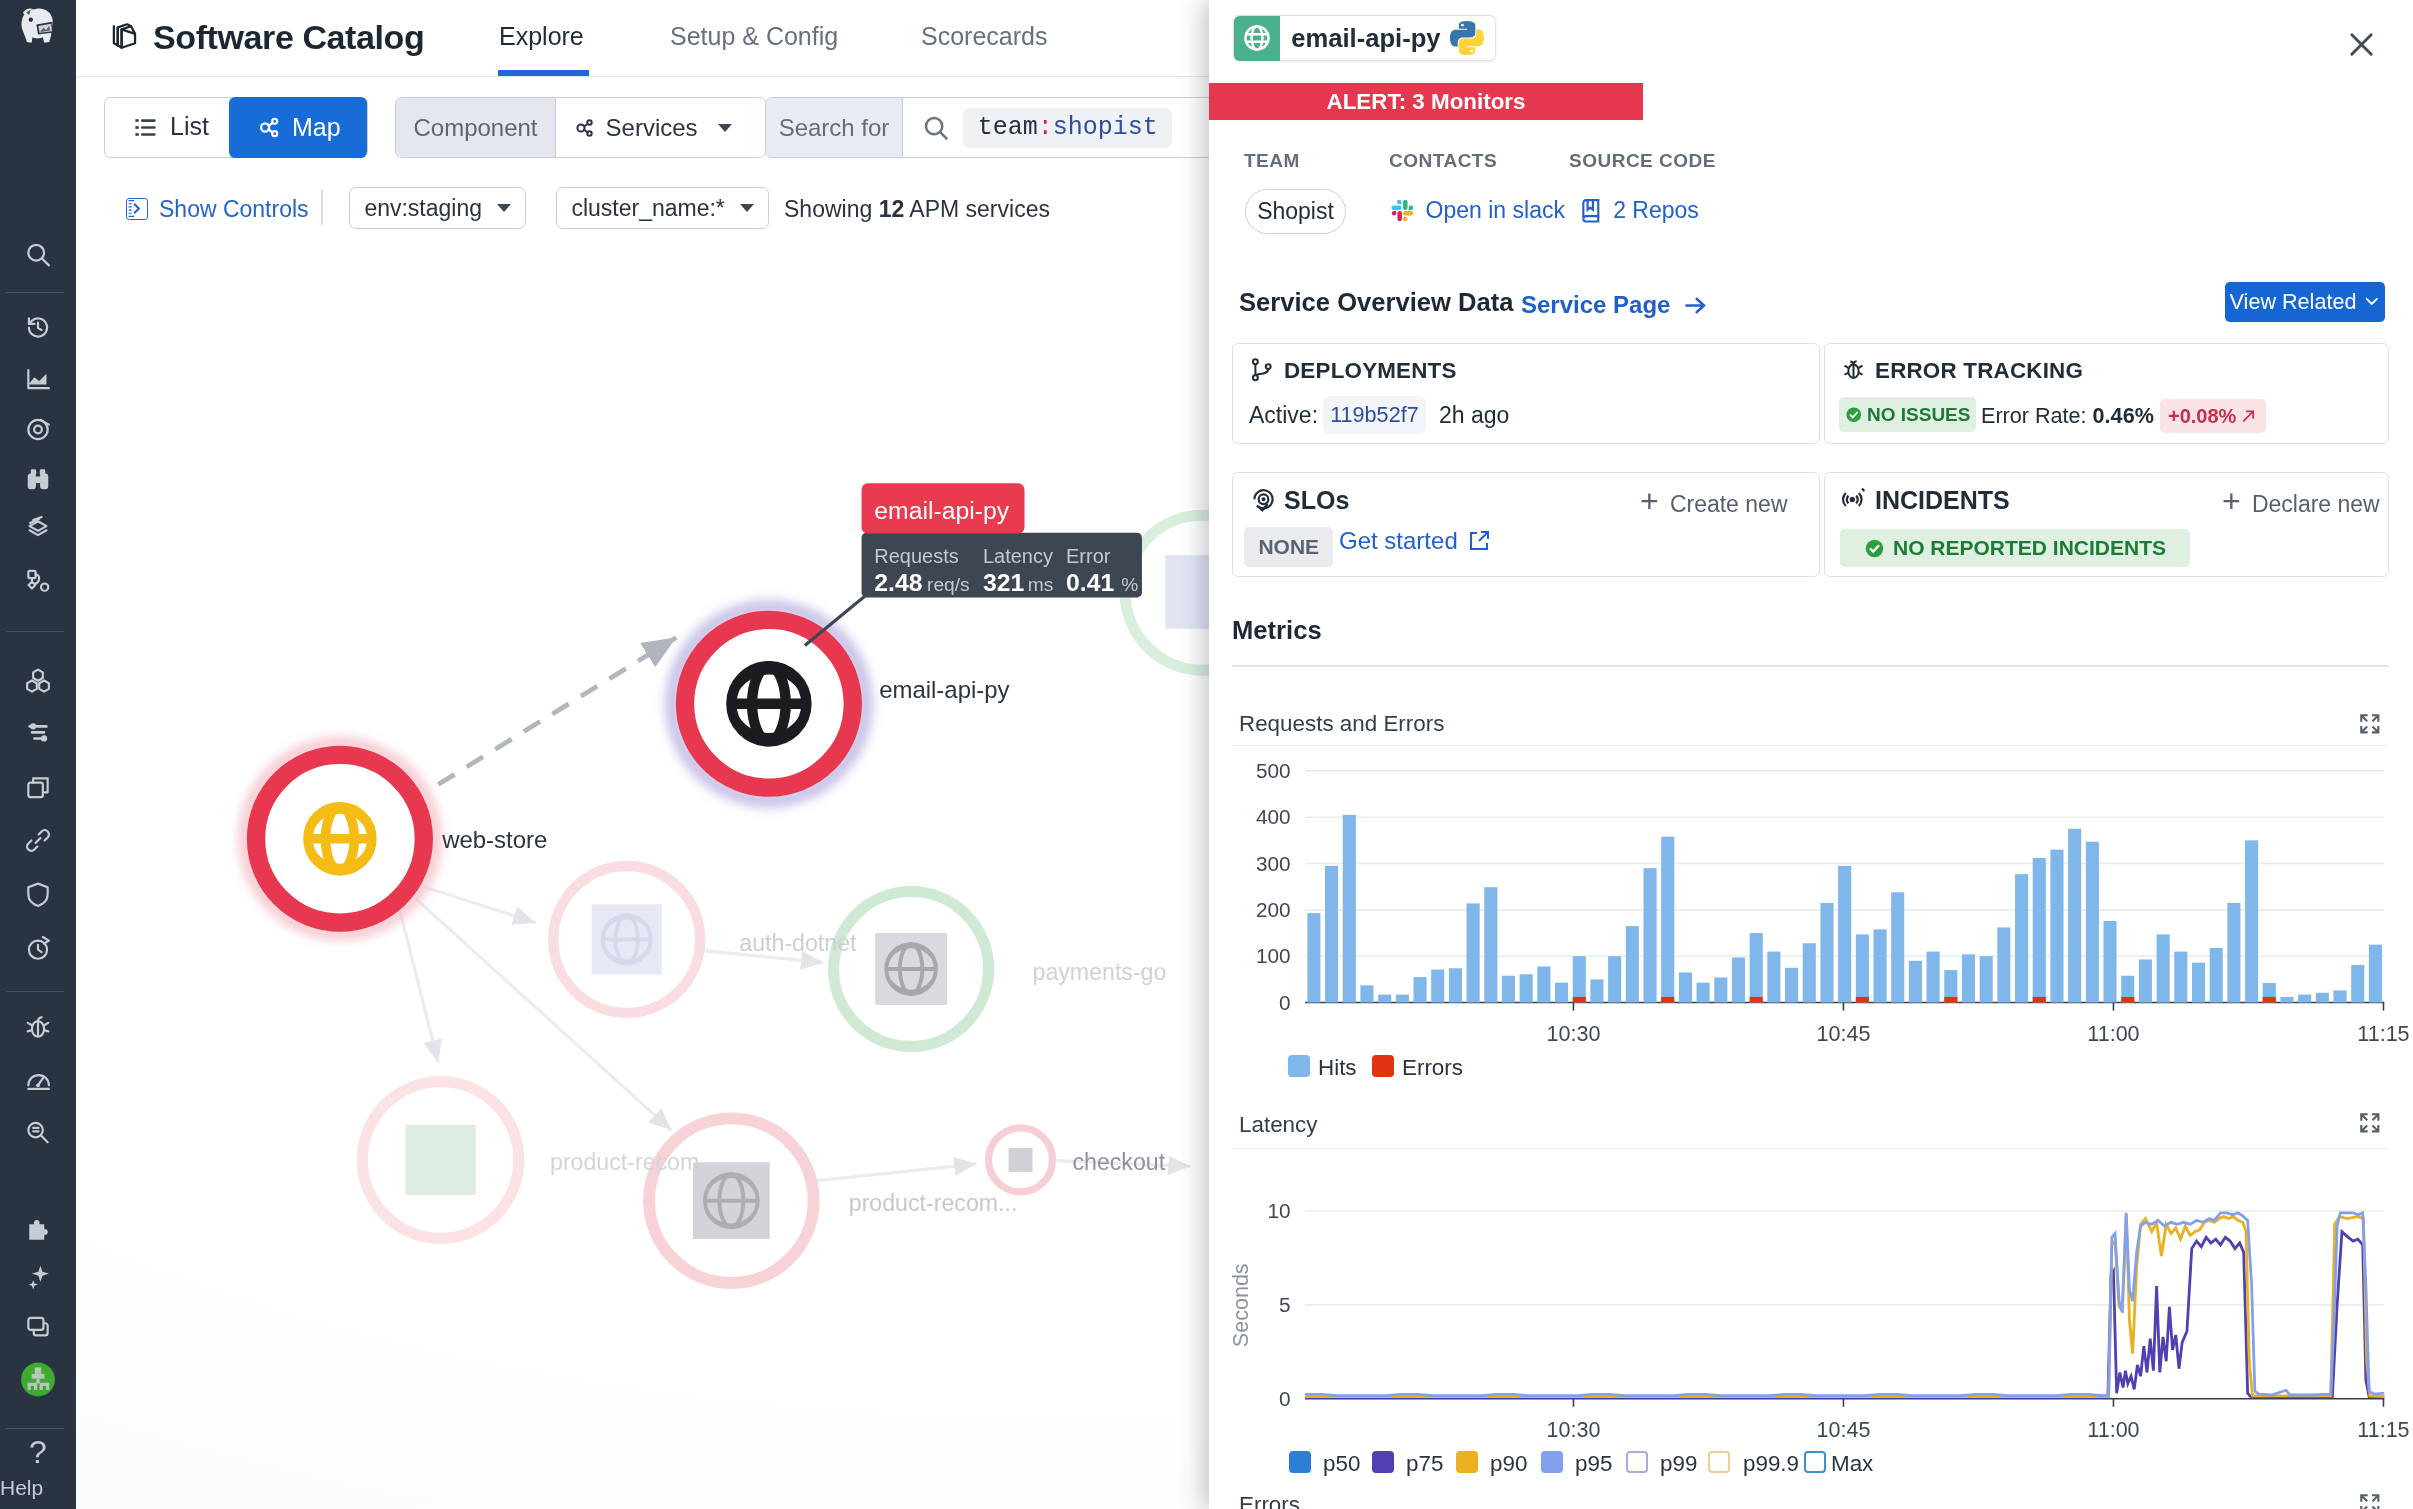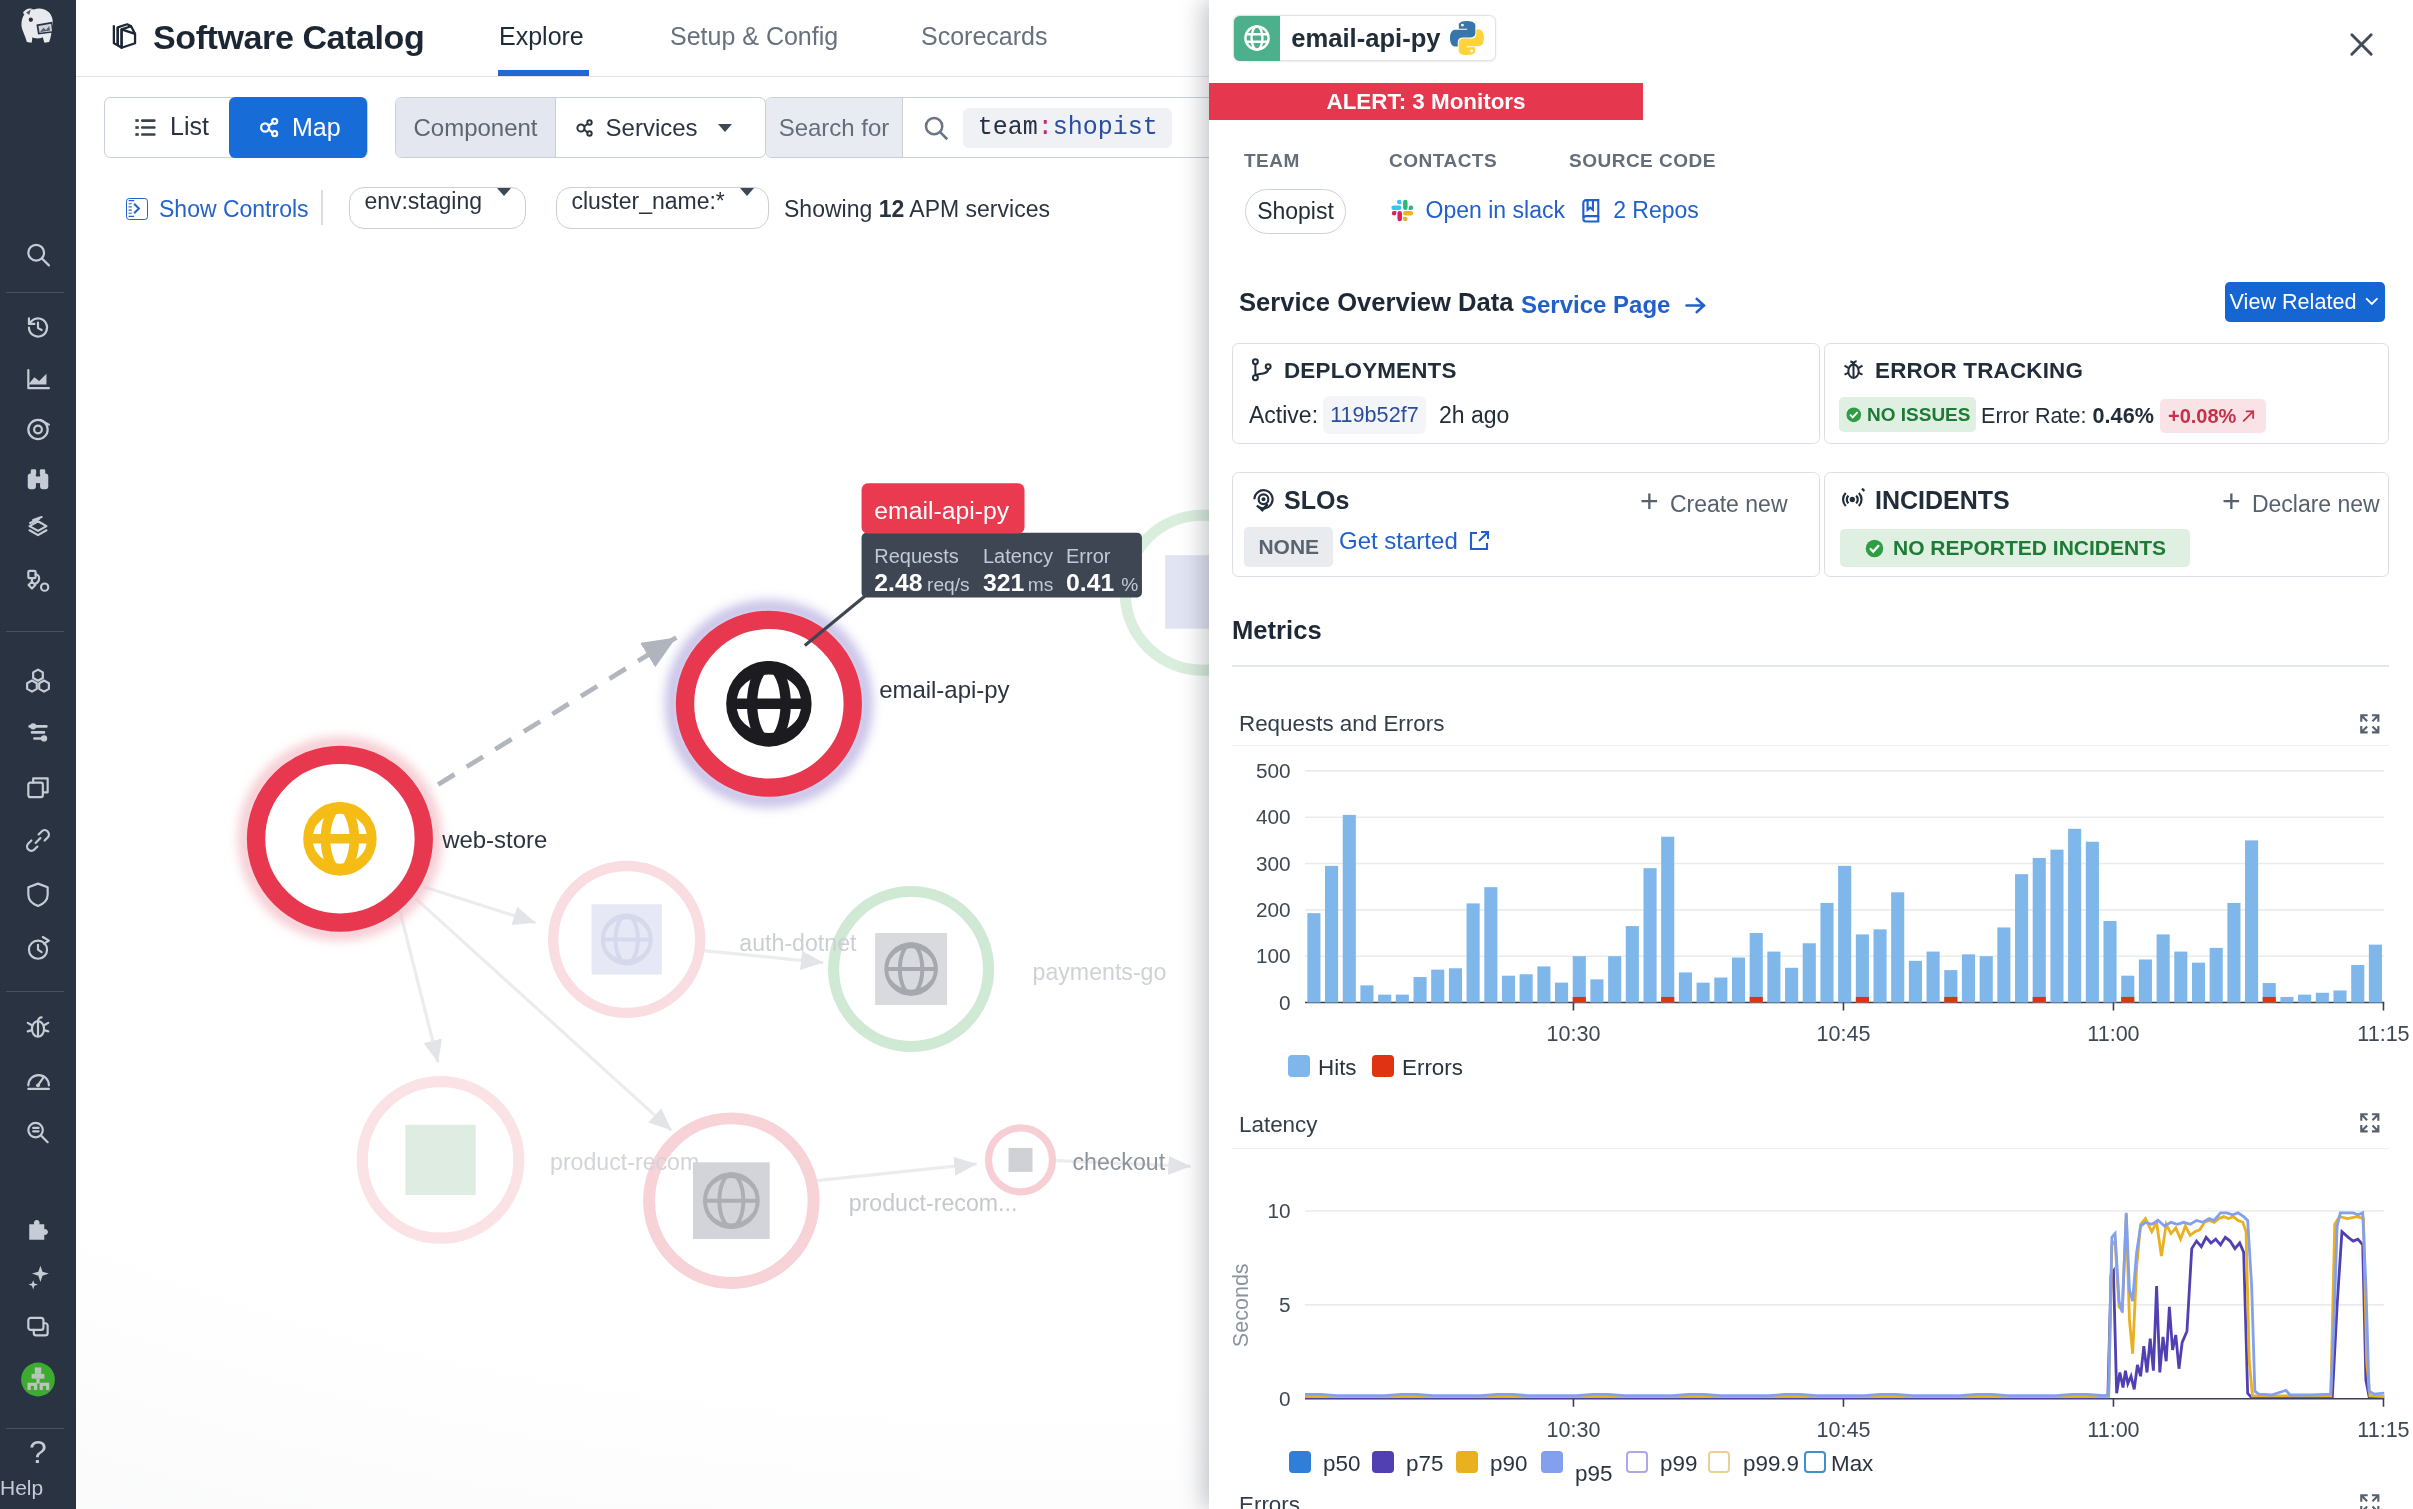--- a/index.html
+++ b/index.html
@@ -6,21 +6,21 @@
 .abs { position:absolute; }
 #sidebar { position:absolute; left:0; top:0; width:76px; height:1509px; background:#2a3342; z-index:50; }
 #sidebar svg.icn { position:absolute; left:50%; transform:translateX(-50%); }
 .sdiv { position:absolute; left:6.4px; width:58px; height:0.8px; background:#4a5260; }
 #main { position:absolute; left:76px; top:0; width:2338px; height:1509px; background:radial-gradient(115% 85% at 42% 48%, #ffffff 52%, #f4f5f7 100%); }
 #header { position:absolute; left:0; top:0; width:100%; height:77px; background:#fff; border-bottom:0.8px solid #e2e5e9; z-index:5;}
 .tab { position:absolute; top:22.4px; font-size:25px; color:#67707d; }
 #toolbar { position:absolute; top:77px; left:0; width:100%; height:168px; background:#fff; z-index:4; }
 .seg { position:absolute; border:0.8px solid #c9cfd8; border-radius:6.4px; background:#fff; }
 .btn-blue { background:#176cd7; color:#fff; }
-.drop { position:absolute; border:0.8px solid #c9cfd8; border-radius:15px; background:#fff; display:flex; align-items:flex-start; }
+.drop { position:absolute; border:0.8px solid #c9cfd8; border-radius:7px; background:#fff; display:flex; align-items:center; }
 .caret { width:0; height:0; border-left:7.2px solid transparent; border-right:7.2px solid transparent; border-top:8.8px solid #3e4854; }
 #map { position:absolute; left:0; top:0; width:100%; height:1509px; }
 #panel { position:absolute; left:1209px; top:0; width:1205px; height:1509px; background:#fff; z-index:100; box-shadow:-6.4px 0 22.4px rgba(40,45,60,0.28); }
 .card { position:absolute; border:0.8px solid #dbdfe5; border-radius:6.4px; background:#fff; }
 .cardtitle { font-size:22.4px; font-weight:bold; color:#222d3a; letter-spacing:0.2px; }
 .gpill { display:inline-flex; align-items:center; gap:8px; background:#dff0e2; border-radius:4.8px; font-weight:bold; color:#1e7b35; }
 .link { color:#2160cb; }
 .gray-label { font-size:19px; font-weight:bold; color:#646e7a; letter-spacing:0.5px; }
 .mono { font-family:"Liberation Mono", monospace; }
 </style></head>
@@ -625,21 +625,21 @@
       <polyline points="120,1748.2 1126,1748.2 1130,1558.3 1134,1553.6 1139,1635.8 1143,1640.5 1148,1520.7 1152,1652.3 1156,1694.6 1161,1586.5 1166,1532.5 1172,1525.4 1180,1541.8 1186,1530.1 1192,1572.4 1198,1532.5 1204,1544.2 1210,1537.2 1216,1551.2 1222,1534.8 1228,1546.5 1234,1541.8 1240,1539.5 1246,1530.1 1252,1527.8 1258,1530.1 1264,1525.4 1270,1523.0 1276,1525.4 1282,1523.0 1288,1527.8 1294,1530.1 1298,1541.8 1302,1704.0 1306,1747.5 1404,1747.5 1409,1532.5 1415,1523.0 1425,1525.4 1437,1523.0 1445,1525.4 1449,1704.0 1453,1747.5 1471,1748.2" fill="none" stroke="#e9b01f" stroke-width="3.5"></polyline>
       <polyline points="120,1745.6 140,1745.6 160,1747.2 180,1747.2 200,1747.2 220,1747.2 240,1745.6 260,1745.6 280,1747.2 300,1747.2 320,1747.2 340,1747.2 360,1745.6 380,1745.6 400,1747.2 420,1747.2 440,1747.2 460,1747.2 480,1745.6 500,1745.6 520,1747.2 540,1747.2 560,1747.2 580,1747.2 600,1745.6 620,1745.6 640,1747.2 660,1747.2 680,1747.2 700,1747.2 720,1745.6 740,1745.6 760,1747.2 780,1747.2 800,1747.2 820,1747.2 840,1745.6 860,1745.6 880,1747.2 900,1747.2 920,1747.2 940,1747.2 960,1745.6 980,1745.6 1000,1747.2 1020,1747.2 1040,1747.2 1060,1747.2 1080,1745.6 1100,1745.6 1120,1747.2 1126,1746.3 1130,1548.9 1134,1544.2 1139,1628.8 1143,1642.9 1148,1518.3 1152,1614.7 1156,1628.8 1161,1567.7 1166,1534.8 1172,1530.1 1180,1532.5 1188,1527.8 1196,1534.8 1204,1530.1 1212,1532.5 1220,1530.1 1228,1532.5 1236,1527.8 1244,1530.1 1252,1525.4 1258,1527.8 1266,1518.3 1274,1518.3 1281,1520.7 1288,1518.3 1295,1523.0 1300,1527.8 1305,1610.0 1309,1741.6 1314,1745.1 1330,1746.3 1348,1740.4 1353,1746.3 1380,1746.3 1404,1745.1 1408,1657.0 1412,1534.8 1416,1518.3 1424,1518.3 1432,1518.3 1438,1520.7 1444,1518.3 1448,1610.0 1452,1741.6 1458,1745.1 1471,1744.0" fill="none" stroke="#82a0ee" stroke-width="3.5"></polyline>
     </svg>
     <div class="abs" style="left:80px;top:1451px;width:22.4px;height:22.4px;border-radius:4px;background:#2f7ed8;"></div>
     <div class="abs" style="left:114px;top:1451px;font-size:22.4px;color:#2a3441;">p50</div>
     <div class="abs" style="left:163px;top:1451px;width:22.4px;height:22.4px;border-radius:4px;background:#5040b2;"></div>
     <div class="abs" style="left:197px;top:1451px;font-size:22.4px;color:#2a3441;">p75</div>
     <div class="abs" style="left:247px;top:1451px;width:22.4px;height:22.4px;border-radius:4px;background:#e9b01f;"></div>
     <div class="abs" style="left:281px;top:1451px;font-size:22.4px;color:#2a3441;">p90</div>
     <div class="abs" style="left:332px;top:1451px;width:22.4px;height:22.4px;border-radius:4px;background:#82a0ee;"></div>
-    <div class="abs" style="left:366px;top:1451px;font-size:22.4px;color:#2a3441;margin-top:10px;">p95</div>
+    <div class="abs" style="left:366px;top:1451px;font-size:22.4px;color:#2a3441;">p95</div>
     <div class="abs" style="left:417px;top:1451px;width:22.4px;height:22.4px;border-radius:4px;background:#fff;border:2px solid #b3a6e6;"></div>
     <div class="abs" style="left:451px;top:1451px;font-size:22.4px;color:#2a3441;">p99</div>
     <div class="abs" style="left:499px;top:1451px;width:22.4px;height:22.4px;border-radius:4px;background:#fff;border:2px solid #eccf96;"></div>
     <div class="abs" style="left:534px;top:1451px;font-size:22.4px;color:#2a3441;">p99.9</div>
     <div class="abs" style="left:595px;top:1451px;width:22.4px;height:22.4px;border-radius:4px;background:#fff;border:2px solid #3f8fc9;"></div>
     <div class="abs" style="left:622px;top:1451px;font-size:22.4px;color:#2a3441;">Max</div>
 <div class="abs" style="left:30px;top:1492px;font-size:22.4px;color:#333e4b;">Errors</div>
 <svg class="abs" style="left:1148px;top:1491px" width="25.6" height="25.6" viewBox="0 0 24 24">
       <g stroke="#57616d" stroke-width="2" fill="none">
         <path d="M14 4 h6 v6 M20 4 l-5.5 5.5 M10 20 H4 v-6 M4 20 l5.5-5.5 M4 10 V4 h6 M4 4 l5.5 5.5 M20 14 v6 h-6 M20 20 l-5.5-5.5"></path>

